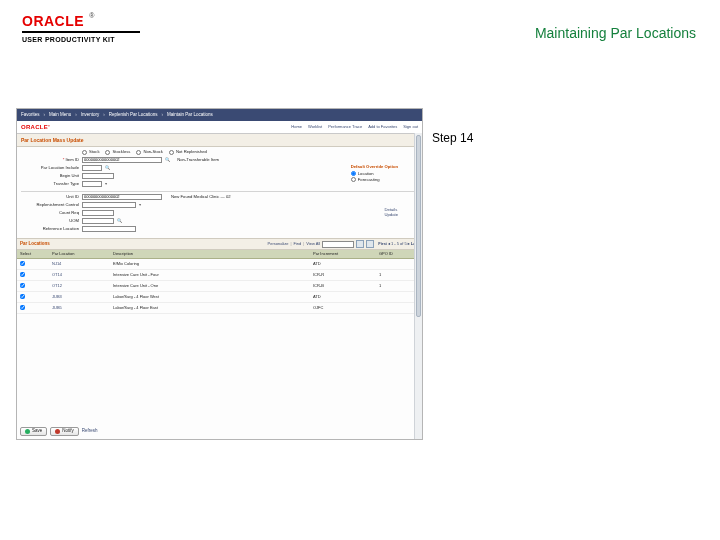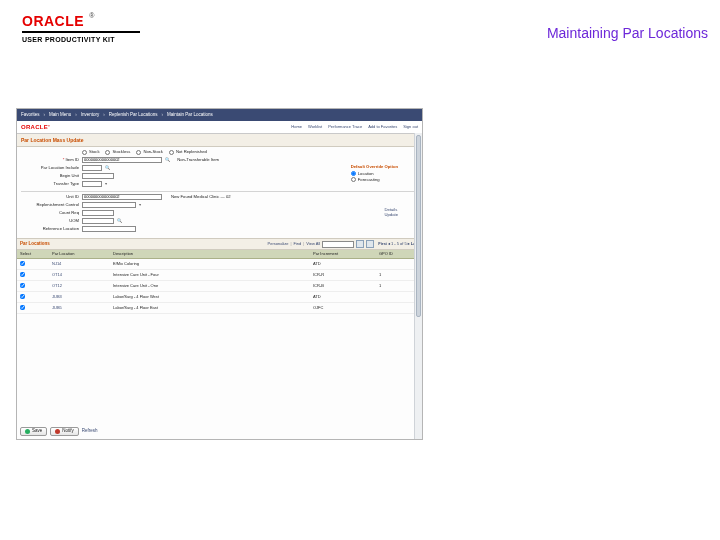--- a/index.html
+++ b/index.html
@@ -5,21 +5,21 @@
   html,body{margin:0;padding:0;width:720px;height:540px;background:#fff;font-family:Arial,Helvetica,sans-serif;color:#000;overflow:hidden}
   .page{position:relative;width:720px;height:540px}
 
   
   .brand{position:absolute;left:22px;top:14px;width:130px}
   .brand-logo{display:flex;align-items:center;gap:5px}
   .brand-logo .o-word{font:700 14px/1 Arial;color:#e50000;letter-spacing:.5px}
   .brand-tm{font:400 7px/1 Arial;color:#444;position:relative;top:-6px}
   .brand-rule{height:2px;background:#000;margin-top:3px;width:118px}
   .brand-kit{font:700 7px/1 Arial;color:#000;margin-top:3px;letter-spacing:.3px}
-  .page-title{position:absolute;right:12px;top:26px;font:400 14px/1 Arial;color:#6d28d9}
+  .page-title{position:absolute;right:24px;top:26px;font:400 14px/1 Arial;color:#15803d}
 
   
   .instr{position:absolute;left:432px;top:130px;width:260px;font:400 12px/1.35 Arial;color:#000}
   .instr .step{margin-bottom:22px}
   .instr b{font-weight:700}
 
   
   .shot{position:absolute;left:16px;top:108px;width:405px;height:330px;border:1px solid #b5b5b5;background:#fdfdfd;overflow:hidden}
 
   
@@ -92,20 +92,21 @@
     <div class="brand-logo">
       <span class="o-word">ORACLE</span>
       <span class="brand-tm">®</span>
     </div>
     <div class="brand-rule"></div>
     <div class="brand-kit">USER PRODUCTIVITY KIT</div>
   </div>
   <div class="page-title">Maintaining Par Locations</div>
 
   <div class="instr">
+    <div class="step">Step 14</div>
   </div>
 
   <div class="shot">
 
     <div class="crumbs">
       <span>Favorites</span>
         <span class="sep">›</span>
       <span>Main Menu</span>
         <span class="sep">›</span>
       <span>Inventory</span>

